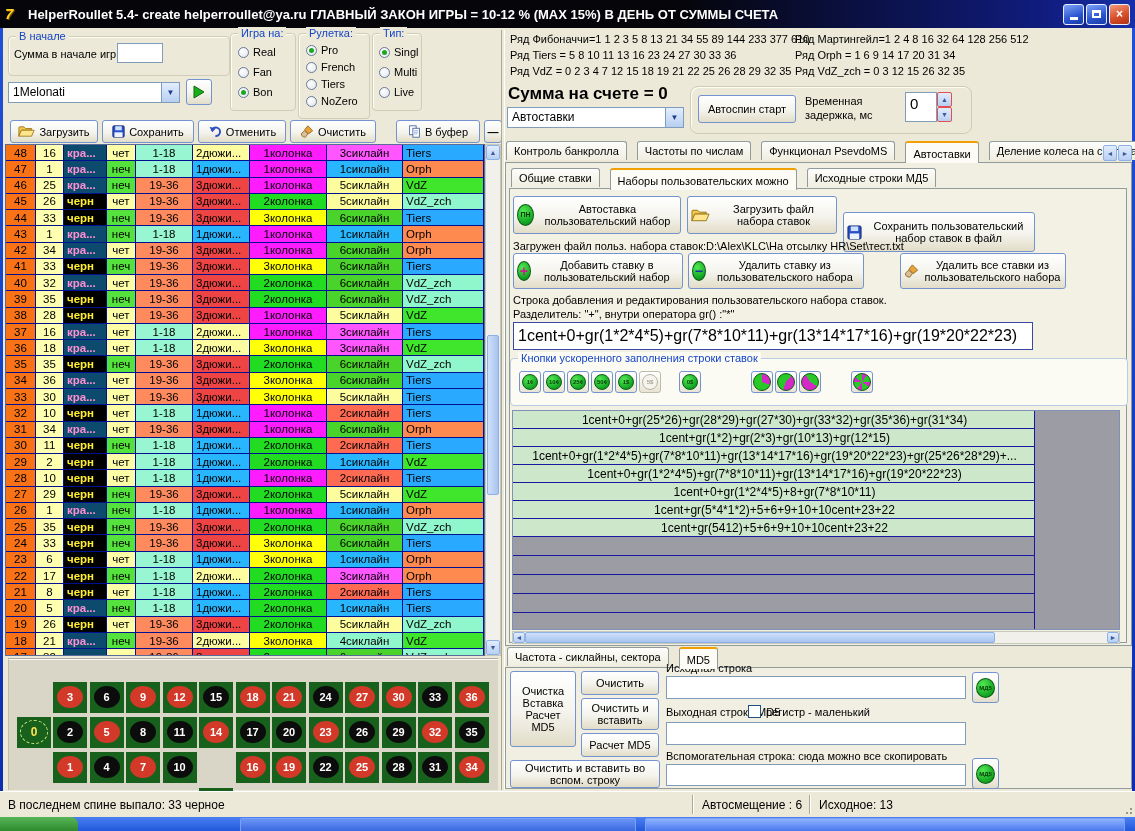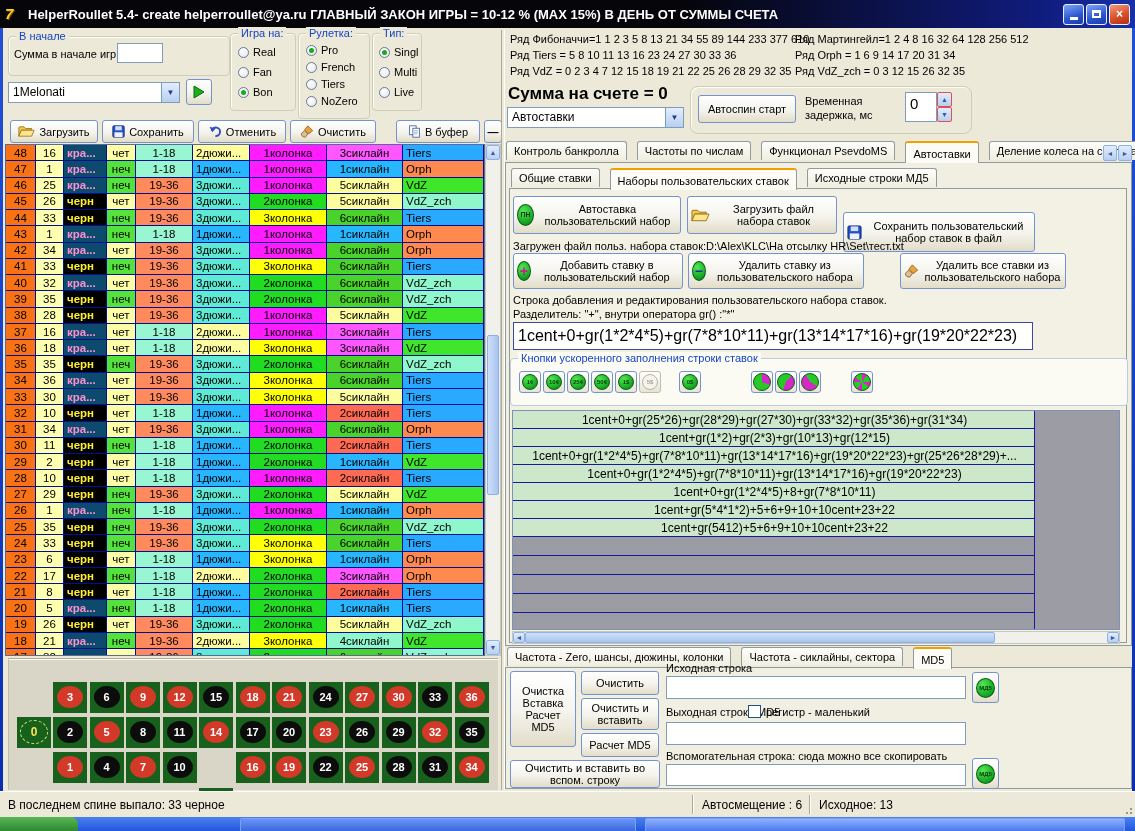--- a/index.html
+++ b/index.html
@@ -45,21 +45,21 @@
   #spin-table{left:5px;top:144px;width:480px;height:512px;border:1px solid #5a6a9a;box-sizing:border-box;
     overflow:hidden;background:#fff}
   .srow{display:grid;grid-template-columns:30px 28px 43px 29px 57px 57px 77px 76px auto;height:16.28px;box-sizing:border-box}
   .scell{border-right:1px solid #001090;border-bottom:1px solid #001090;box-sizing:border-box;
     display:flex;align-items:center;justify-content:center;font-size:11.5px;white-space:nowrap;overflow:hidden}
   .scell.left{justify-content:flex-start;padding-left:3px}
   .ci{background:#f97316}.cn{background:#ffffb0}
   .cr{background:#0c4a6e;color:#ff8fd0;font-weight:bold}.cb{background:#000;color:#ffee30;font-weight:bold}
   .pe{background:#fdfda6}.po{background:#55e23c}
   .rl{background:#98f6d2}.rh{background:#ff8a5e}
-  .d1{background:#28b7ff}.d2{background:#fdfda0}.d3{background:#5eead4}
+  .d1{background:#28b7ff}.d2{background:#fdfda0}.d3{background:#ef4444}
   .c1{background:#ff1cff}.c2{background:#22dc22}.c3{background:#ffff08}
   .l1{background:#28b7ff}.l2{background:#ff6a52}.l3{background:#ff56ff}.l4{background:#90f6cc}.l5{background:#fdfd9e}.l6{background:#4ad32a}
   .sec-Tiers{background:#29a9ff}.sec-Orph{background:#ff8a50}.sec-VdZ{background:#40e62c}.sec-VdZ_zch{background:#90f6cc}
   
   .vscroll{left:485px;top:144px;width:16px;height:512px;background:#f1f0ea;border:1px solid #c8c8b8;box-sizing:border-box}
   .sbtn{background:linear-gradient(180deg,#e2ecfc,#b8cff2);border:1px solid #8cb0e8;border-radius:2px;
     color:#3a5a9a;font-size:7px;display:flex;align-items:center;justify-content:center;box-sizing:border-box}
   .vthumb{position:absolute;left:1px;top:190px;width:12px;height:160px;border-radius:2px;
     background:linear-gradient(90deg,#cfe0fa,#a8c4ef);border:1px solid #8cb0e8;box-sizing:border-box}
   
@@ -748,21 +748,21 @@
   <div class="abs sbtn" style="left:1103px;top:145px;width:14px;height:16px">
       <span>◄</span>
     </div>
   <div class="abs sbtn" style="left:1118px;top:145px;width:14px;height:16px">
       <span>►</span>
     </div>
   <div class="tpage" style="left:505px;top:162px;width:627px;height:484px"></div>
 
   <div class="tabstrip" style="left:511px;top:168px" id="sub-tabs">
       <span class="tab">Общие ставки</span>
-      <span class="tab sel">Наборы пользовательских ставок</span>
+      <span class="tab sel">Наборы пользовательских можно</span>
       <span class="tab">Исходные строки МД5</span>
     </div>
   <div class="tpage" style="left:509px;top:188px;width:618px;height:455px;background:#f3f1e4"></div>
 
   <div class="abs xbtn" style="left:513px;top:196px;width:168px;height:38px">
     <span class="coin" style="width:22px;height:22px;font-size:7px">ПН</span>
     <span>Автоставка пользовательский набор</span>
   </div>
   <div class="abs xbtn" style="left:687px;top:196px;width:150px;height:38px">
     <svg class="svgi" width="19" height="15" viewBox="0 0 20 15">
@@ -856,21 +856,20 @@
       <div class="lrow empty"></div>
       <div class="greycol"></div>
     </div>
   <div class="abs hscroll">
     <div class="sbtn" style="width:12px;height:11px">◄</div>
     <div class="hthumb"></div>
     <div class="sbtn" style="width:12px;height:11px;margin-left:auto">►</div>
   </div>
 
   <div class="tabstrip" style="left:507px;top:647px" id="freq-tabs">
-      <span class="tab">Частота - Zero, шансы, дюжины, колонки</span>
       <span class="tab">Частота - сиклайны, сектора</span>
       <span class="tab sel">MD5</span>
     </div>
   <div class="tpage" style="left:505px;top:667px;width:627px;height:122px;background:#f1efe2"></div>
 
   <div class="abs xbtn" style="left:510px;top:671px;width:66px;height:76px;flex-direction:column">
     <span>Очистка Вставка Расчет MD5</span>
   </div>
   <div class="abs xbtn" style="left:581px;top:671px;width:78px;height:24px">
       <span>Очистить</span>

